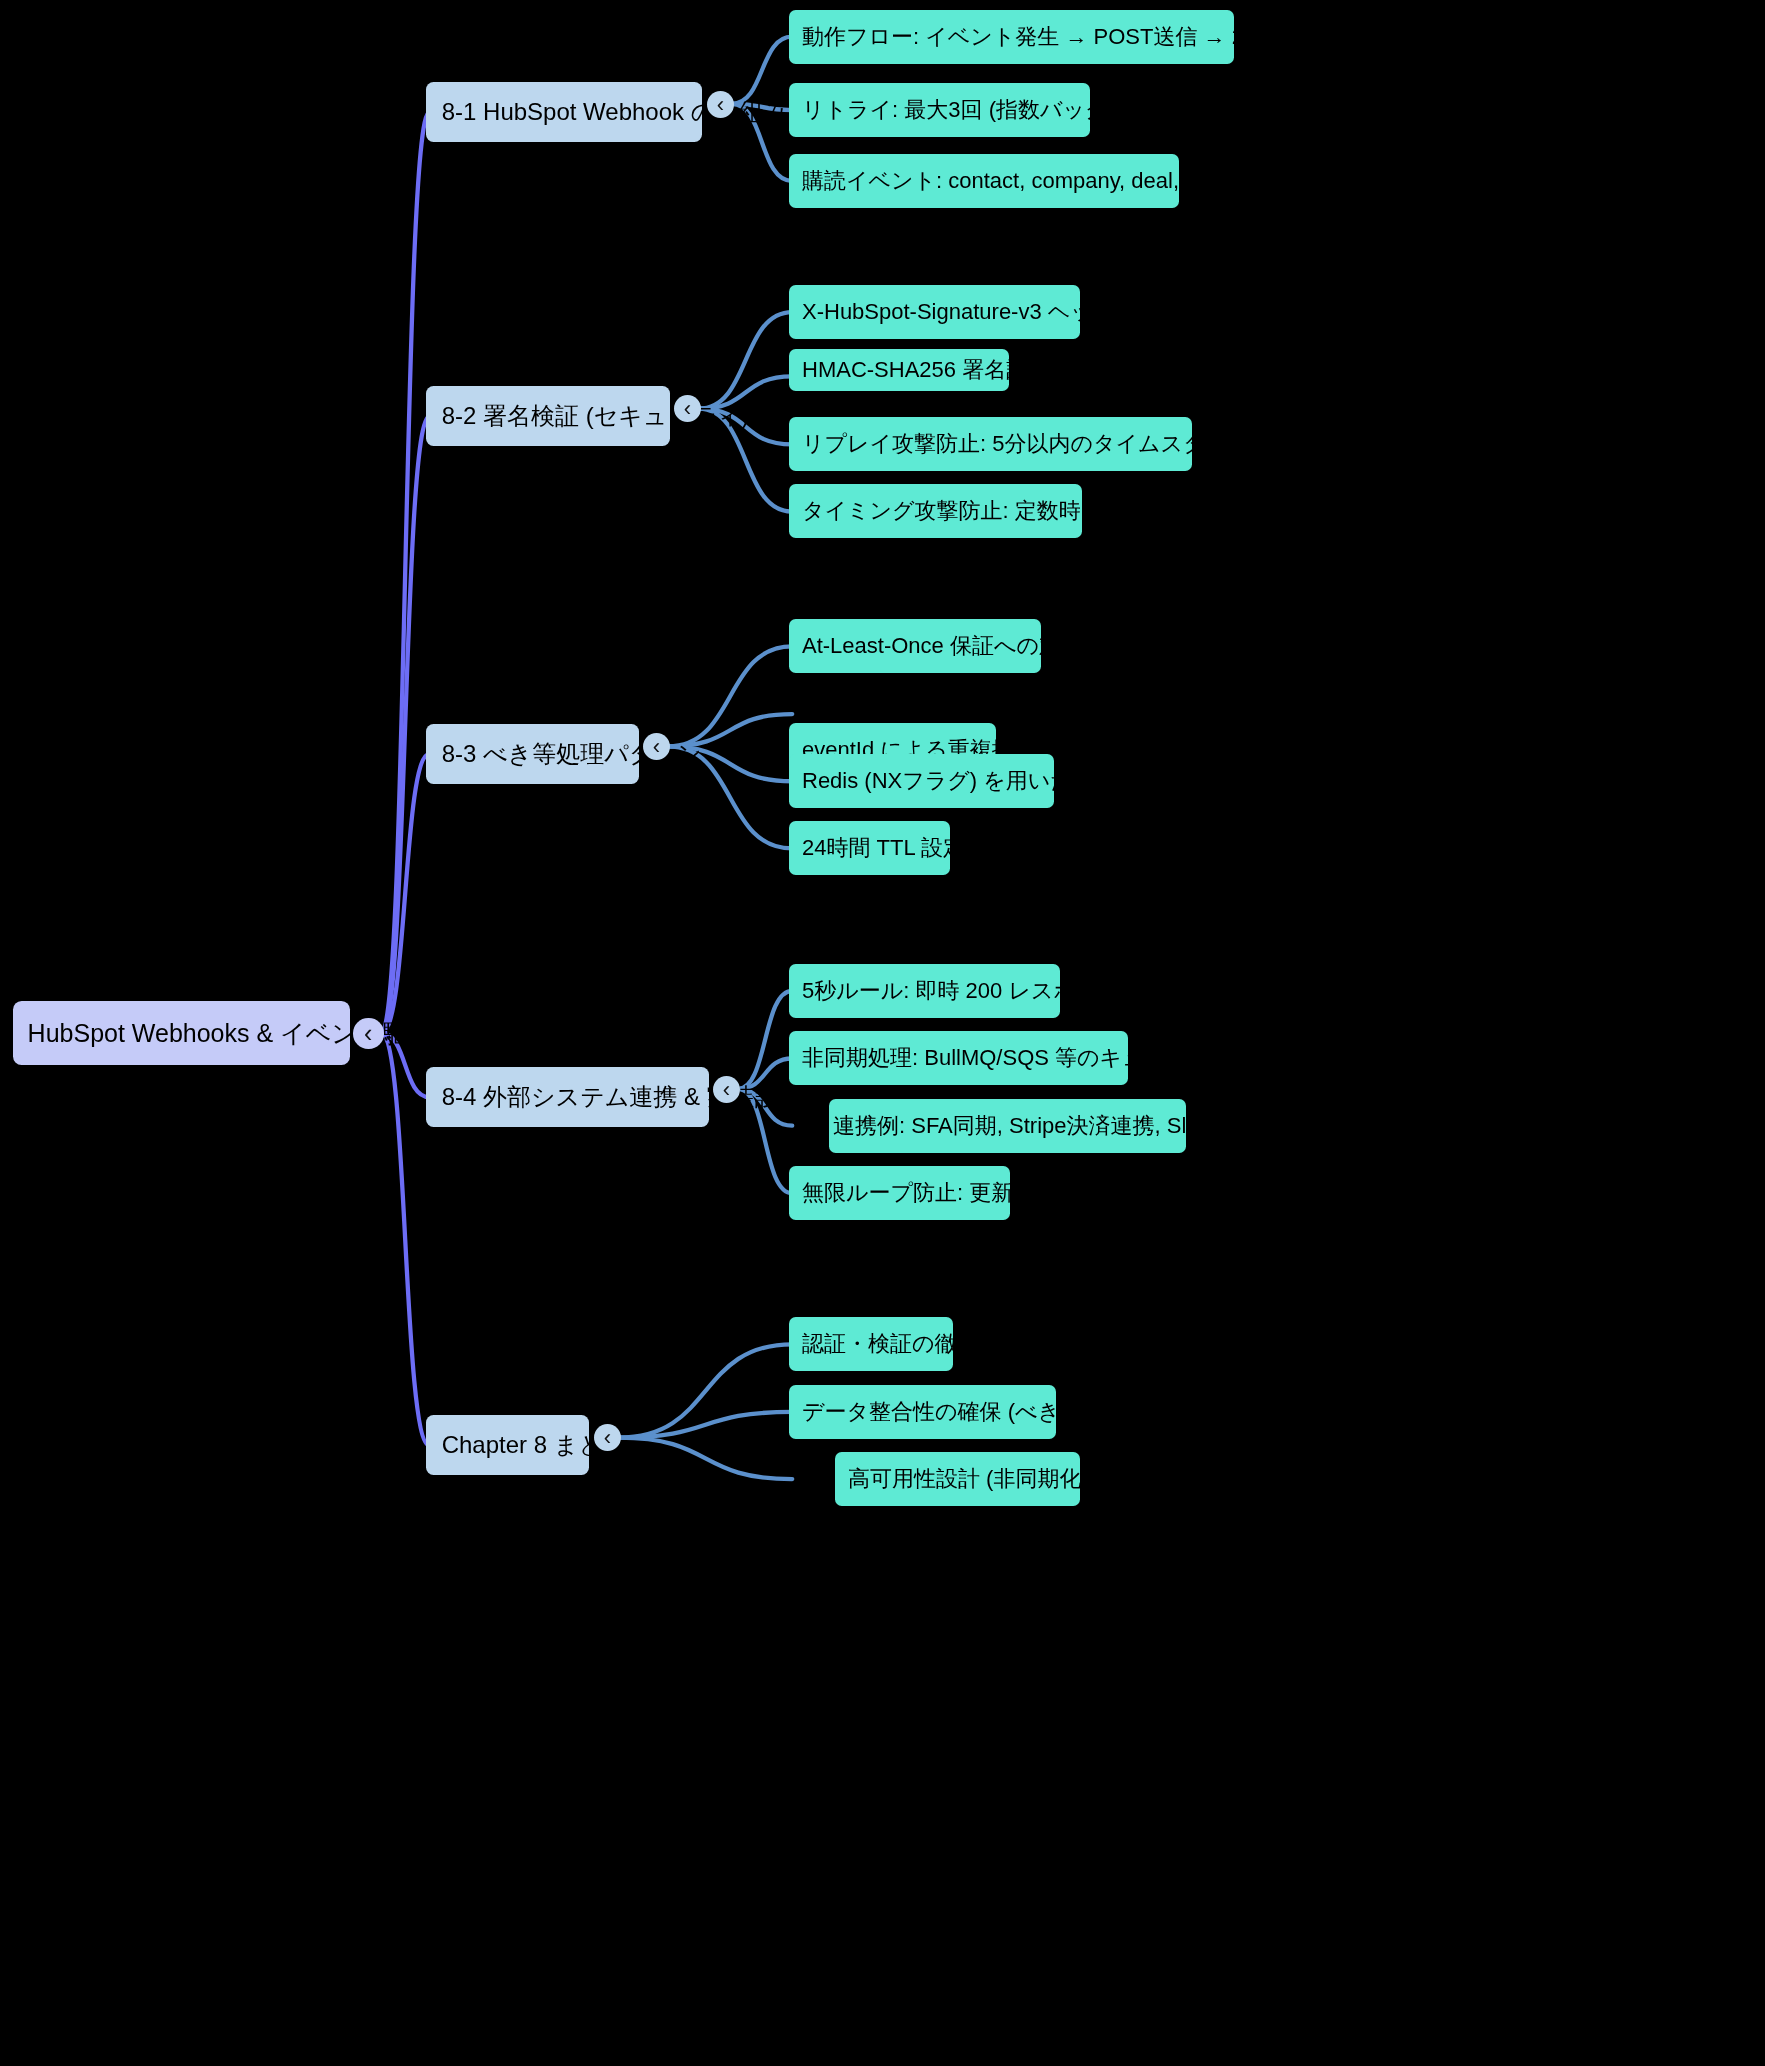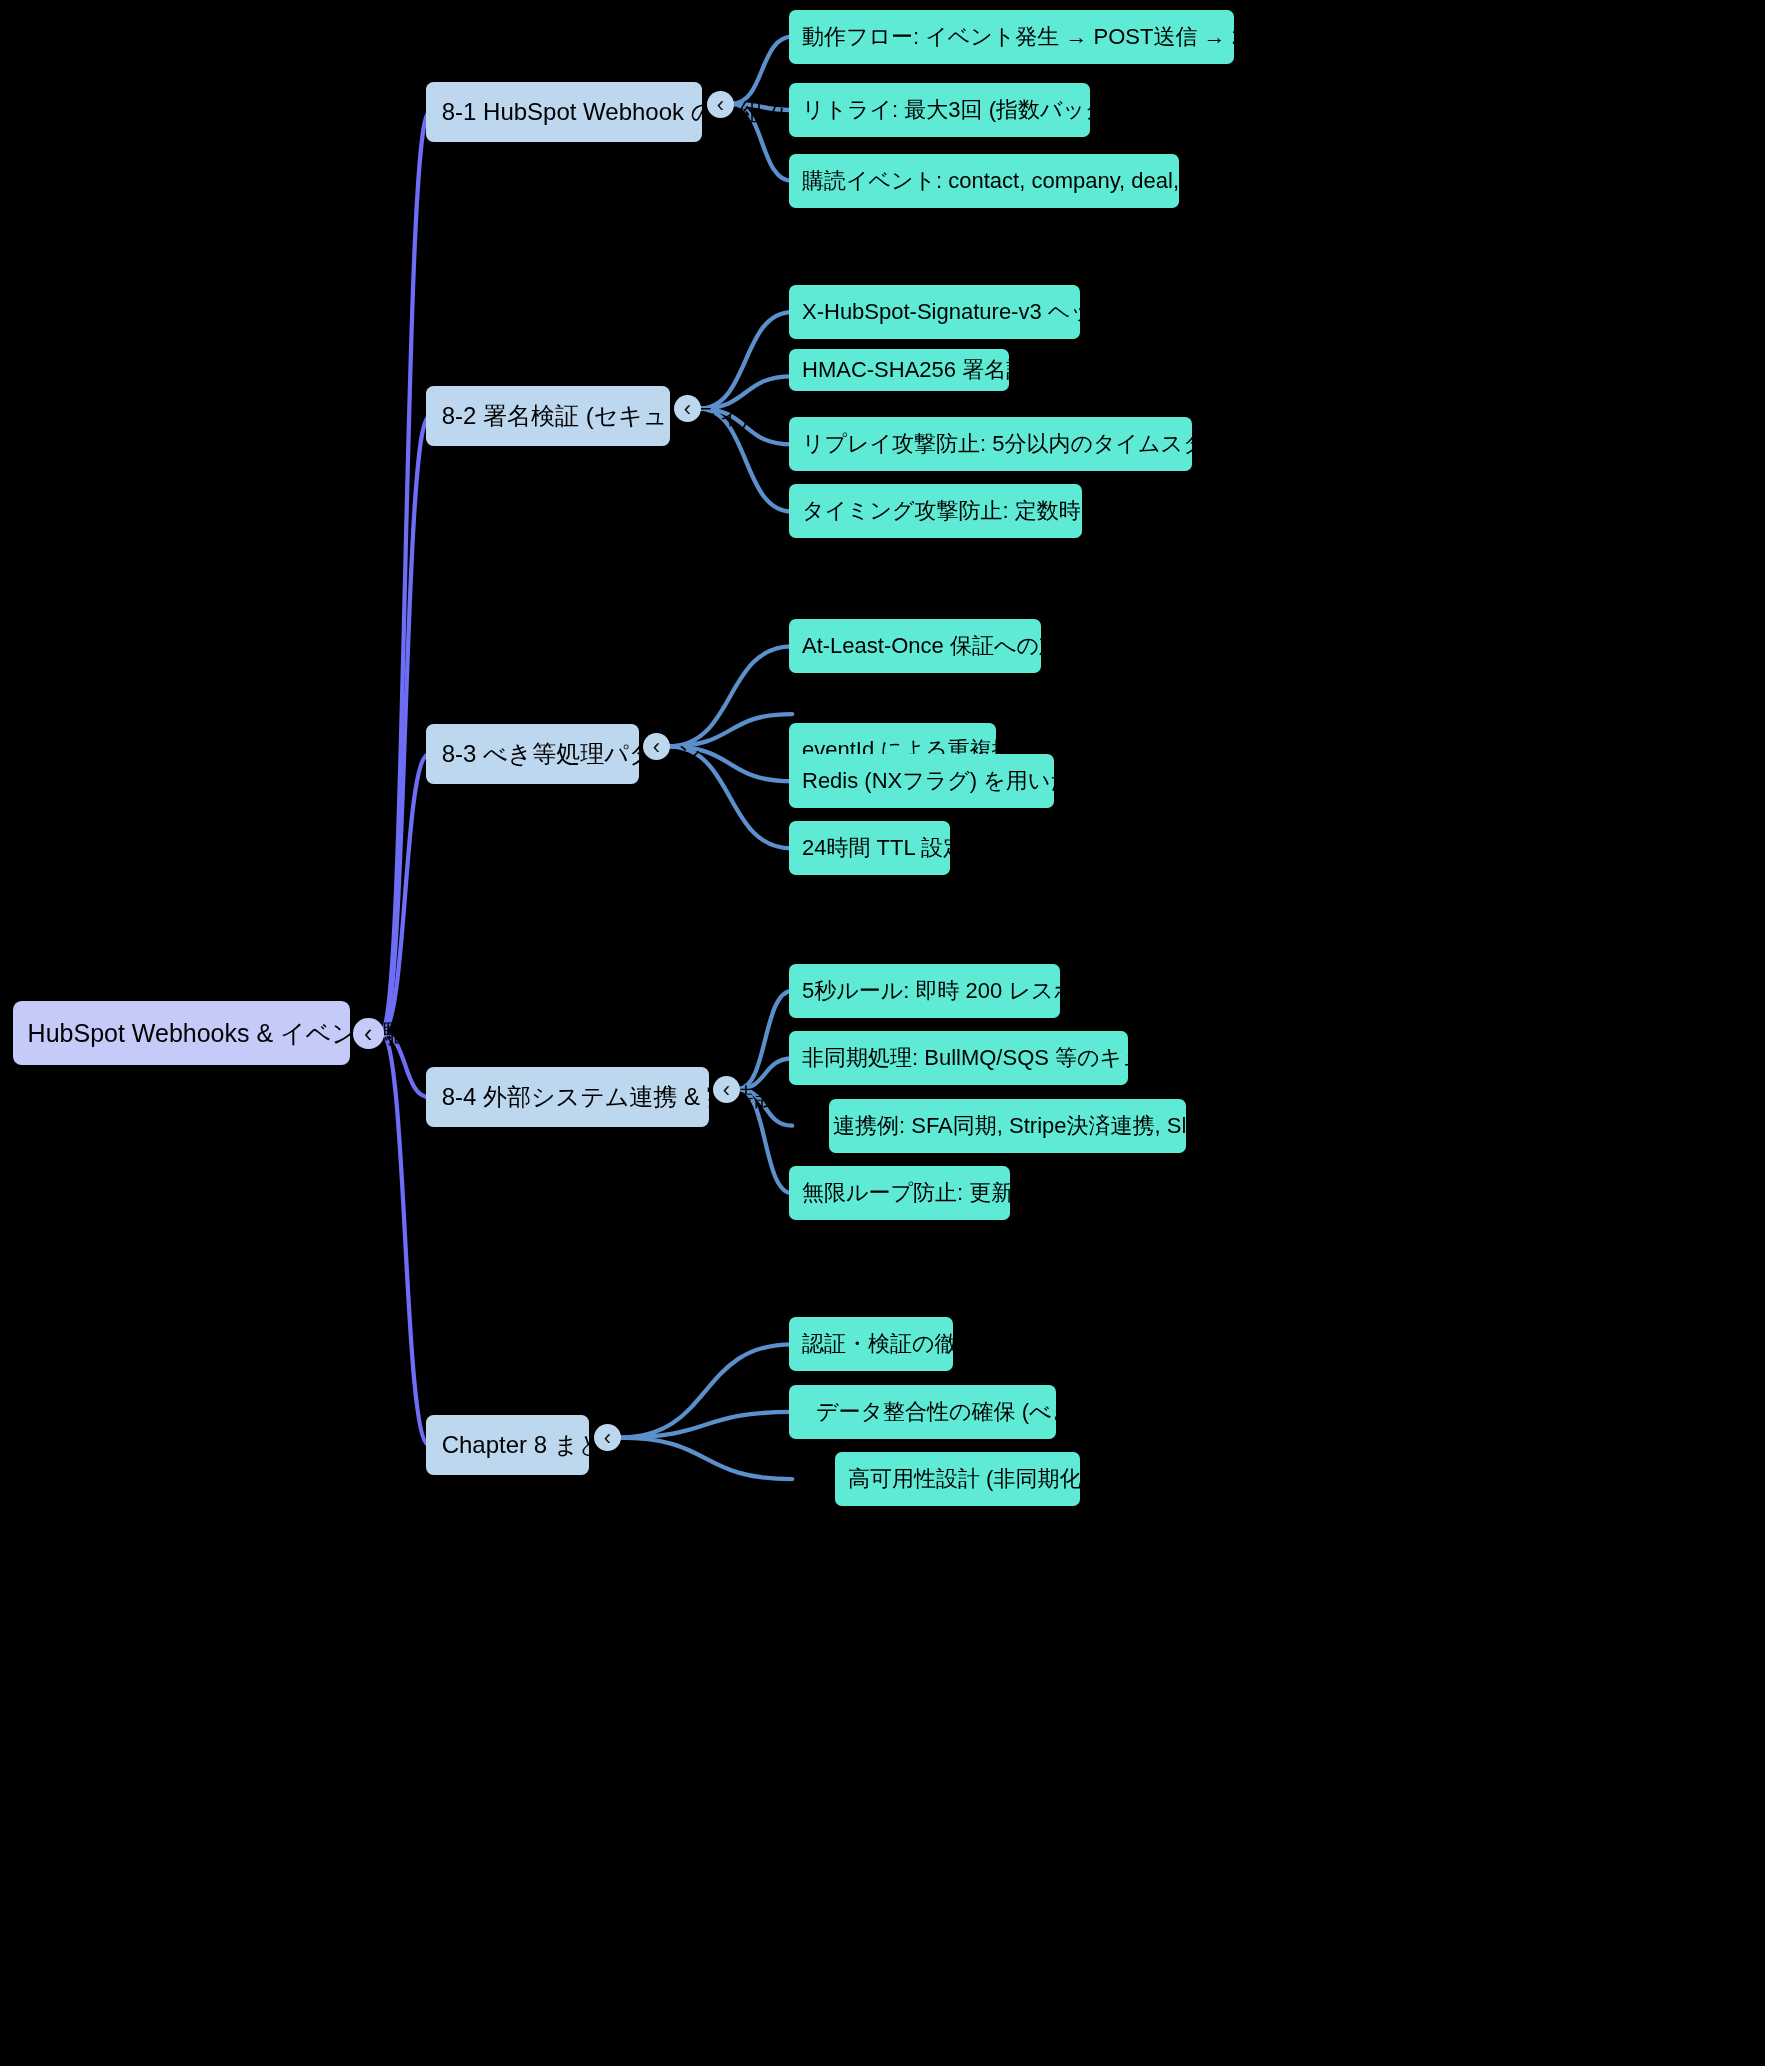--- a/index.html
+++ b/index.html
@@ -195,21 +195,21 @@
       </div>
       <div class="node node-branch" style="left: 426px; top: 1415px; width: 163px; height: 60px; padding-left: 15.7px;">
         <span class="node-label">Chapter 8 まとめ</span>
       </div>
       <div class="toggle toggle-branch" style="left: 594px; top: 1424px; width: 27px; height: 27px;">
         <span class="chev" style="font-size: 22px;">‹</span>
       </div>
       <div class="node node-leaf" style="left: 789px; top: 1317px; width: 164px; height: 54px; padding-left: 13px;">
         <span class="node-label">認証・検証の徹底</span>
       </div>
-      <div class="node node-leaf" style="left: 789px; top: 1385px; width: 267px; height: 54px; padding-left: 27px;">
+      <div class="node node-leaf" style="left: 789px; top: 1385px; width: 267px; height: 54px; padding-left: 13px;">
         <span class="node-label">データ整合性の確保 (べき等性)</span>
       </div>
       <div class="node node-leaf" style="left: 789px; top: 1452px; width: 245px; height: 54px; padding-left: 13px; margin-left: 46px;">
         <span class="node-label">高可用性設計 (非同期化)</span>
       </div>
     </div>
 
 </div>
 
 

